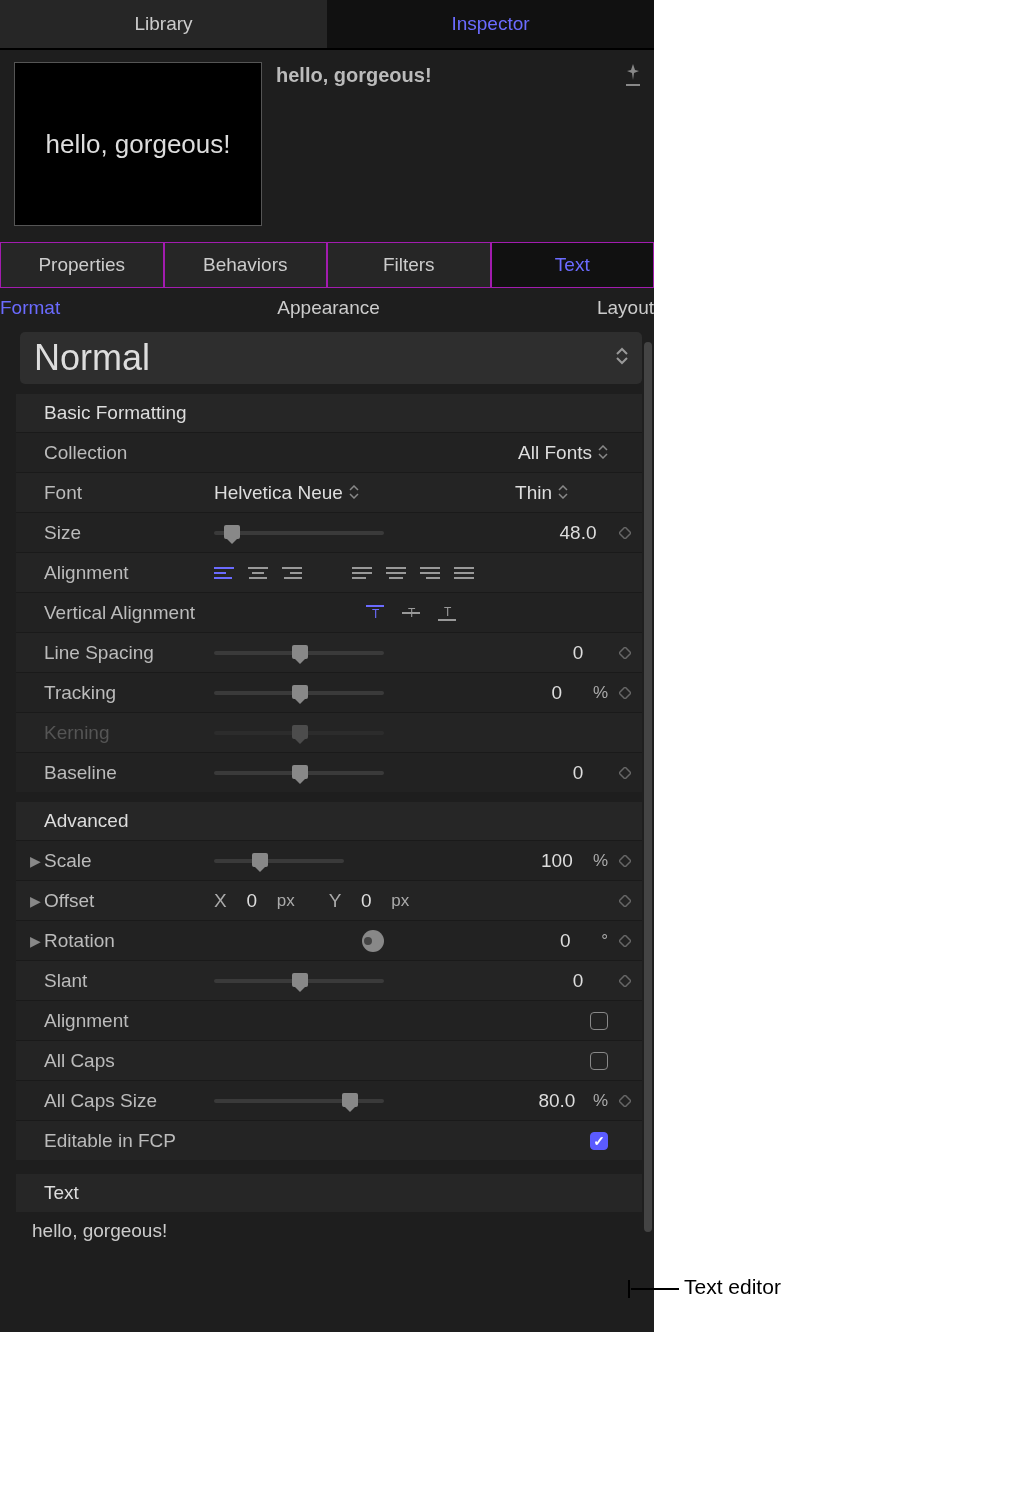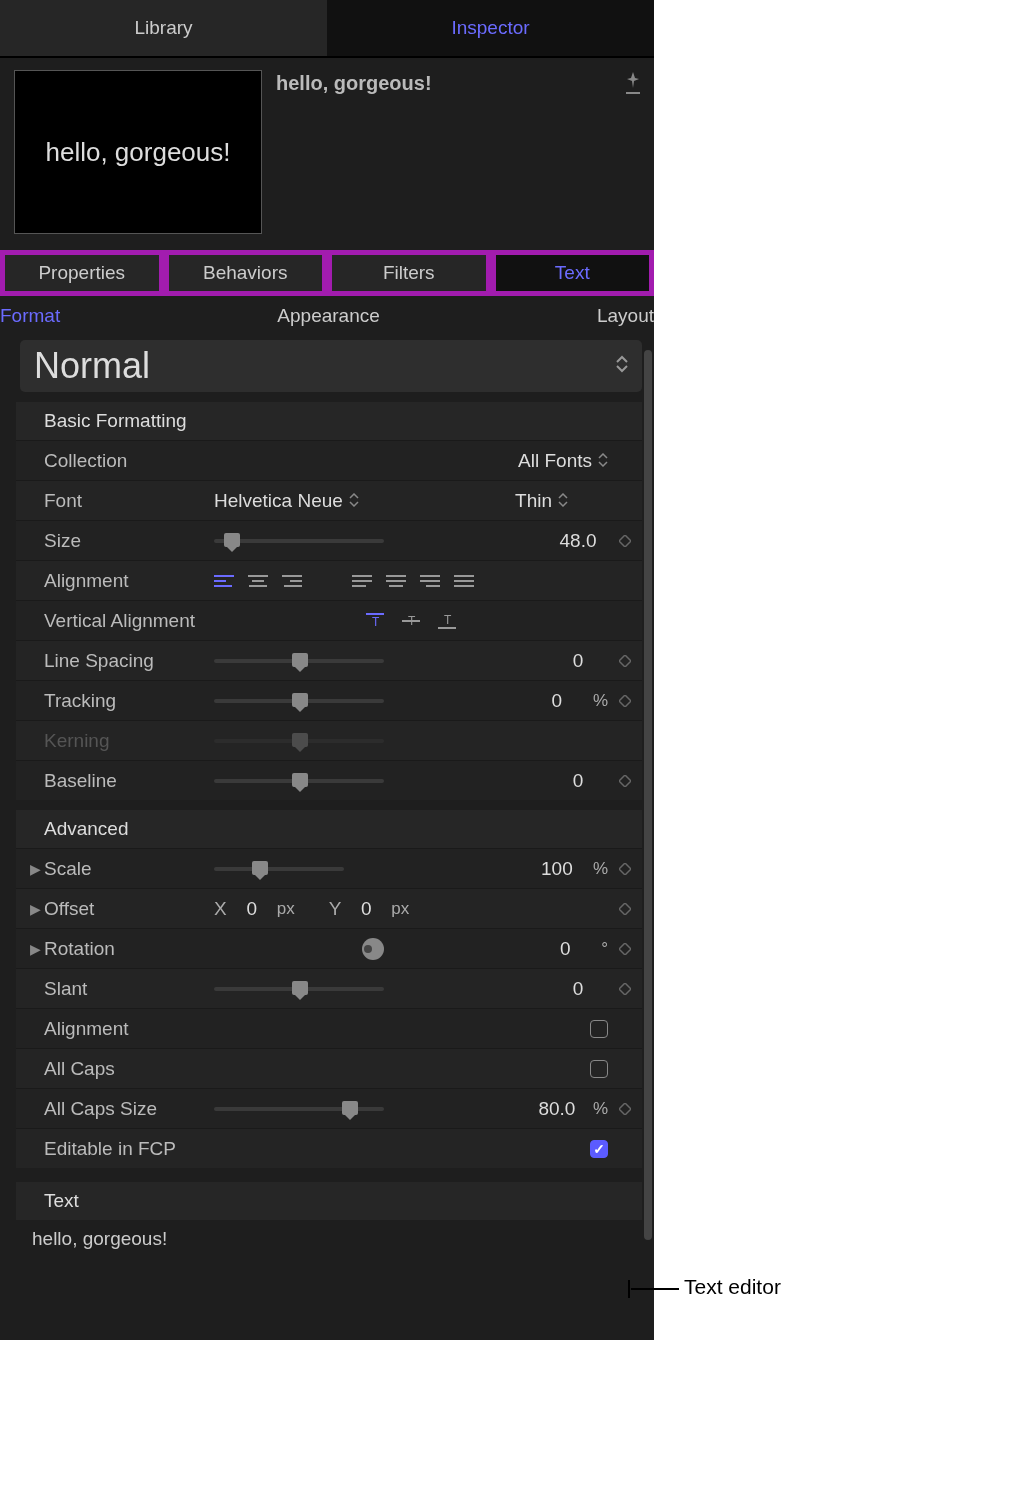--- a/index.html
+++ b/index.html
@@ -1,31 +1,31 @@
 <!DOCTYPE html>
 <html><head>
 <meta charset="utf-8">
 <style>
   * { margin:0; padding:0; box-sizing:border-box; font-family:-apple-system, "Helvetica Neue", Helvetica, Arial, sans-serif; }
   body { background:#fff; width:1021px; height:1500px; position:relative; color:#ccc; }
   .panel { position:absolute; left:0; top:0; width:654px; background:#1e1e1e; }
-  .top-tabs { display:flex; height:58px; background:#fde047; border-bottom:2px solid #000; }
+  .top-tabs { display:flex; height:50px; background:#fde047; border-bottom:2px solid #000; }
   .top-tab { flex:1; display:flex; align-items:center; justify-content:center; font-size:19px; color:#ccc; background:#1b1b1b;}
   .top-tab.left { background:#262626; }
   .top-tab.active { color:#6b6bff; background:#111; }
   .preview-row { display:flex; padding:12px 12px 16px 14px; gap:14px; background:#1e1e1e; }
   .thumb { width:248px; height:164px; border:1px solid #555; background:#000; display:flex; align-items:center; justify-content:center; }
   .thumb span { color:#ddd; font-size:26px; font-weight:300; }
   .title-col { flex:1; display:flex; justify-content:space-between; align-items:flex-start; padding-top:2px;}
   .item-title { font-size:20px; color:#bbb; font-weight:600;}
   .pin { width:18px; text-align:center; }
   .pin svg { display:block; margin:0 auto 4px;}
   .pin-line { width:14px; height:2px; background:#888; margin:0 auto;}
   .mid-tabs { display:flex; height:46px; background:#111; }
-  .mid-tab { flex:1; display:flex; align-items:center; justify-content:center; font-size:19px; color:#ccc; background:#262626; border:5px solid #a21caf;}
+  .mid-tab { flex:1; display:flex; align-items:center; justify-content:center; font-size:19px; color:#ccc; background:#262626; border:1px solid #a21caf;}
   .mid-tab.active { color:#6b6bff; background:#111; }
   .sub-tabs { display:flex; justify-content:space-between; gap:30px; height:40px; align-items:center; background:#1e1e1e; font-size:19px;}
   .sub-tab { color:#ccc; }
   .sub-tab.active { color:#6b6bff; }
   .scroll-area { position:relative; background:#1e1e1e; padding:0 0 0 16px; }
   .scrollbar { position:absolute; right:2px; top:10px; width:8px; height:900px; background:transparent;}
   .scrollbar-thumb { width:8px; height:890px; background:#444; border-radius:4px;}
   .preset { margin:4px 12px 10px 4px; height:52px; background:#2e2e2e; border-radius:5px; display:flex; align-items:center; justify-content:space-between; padding:0 14px;}
   .preset-label { font-size:36px; font-weight:300; color:#ddd;}
   .updown { color:#999; font-size:18px; letter-spacing:-2px;}

